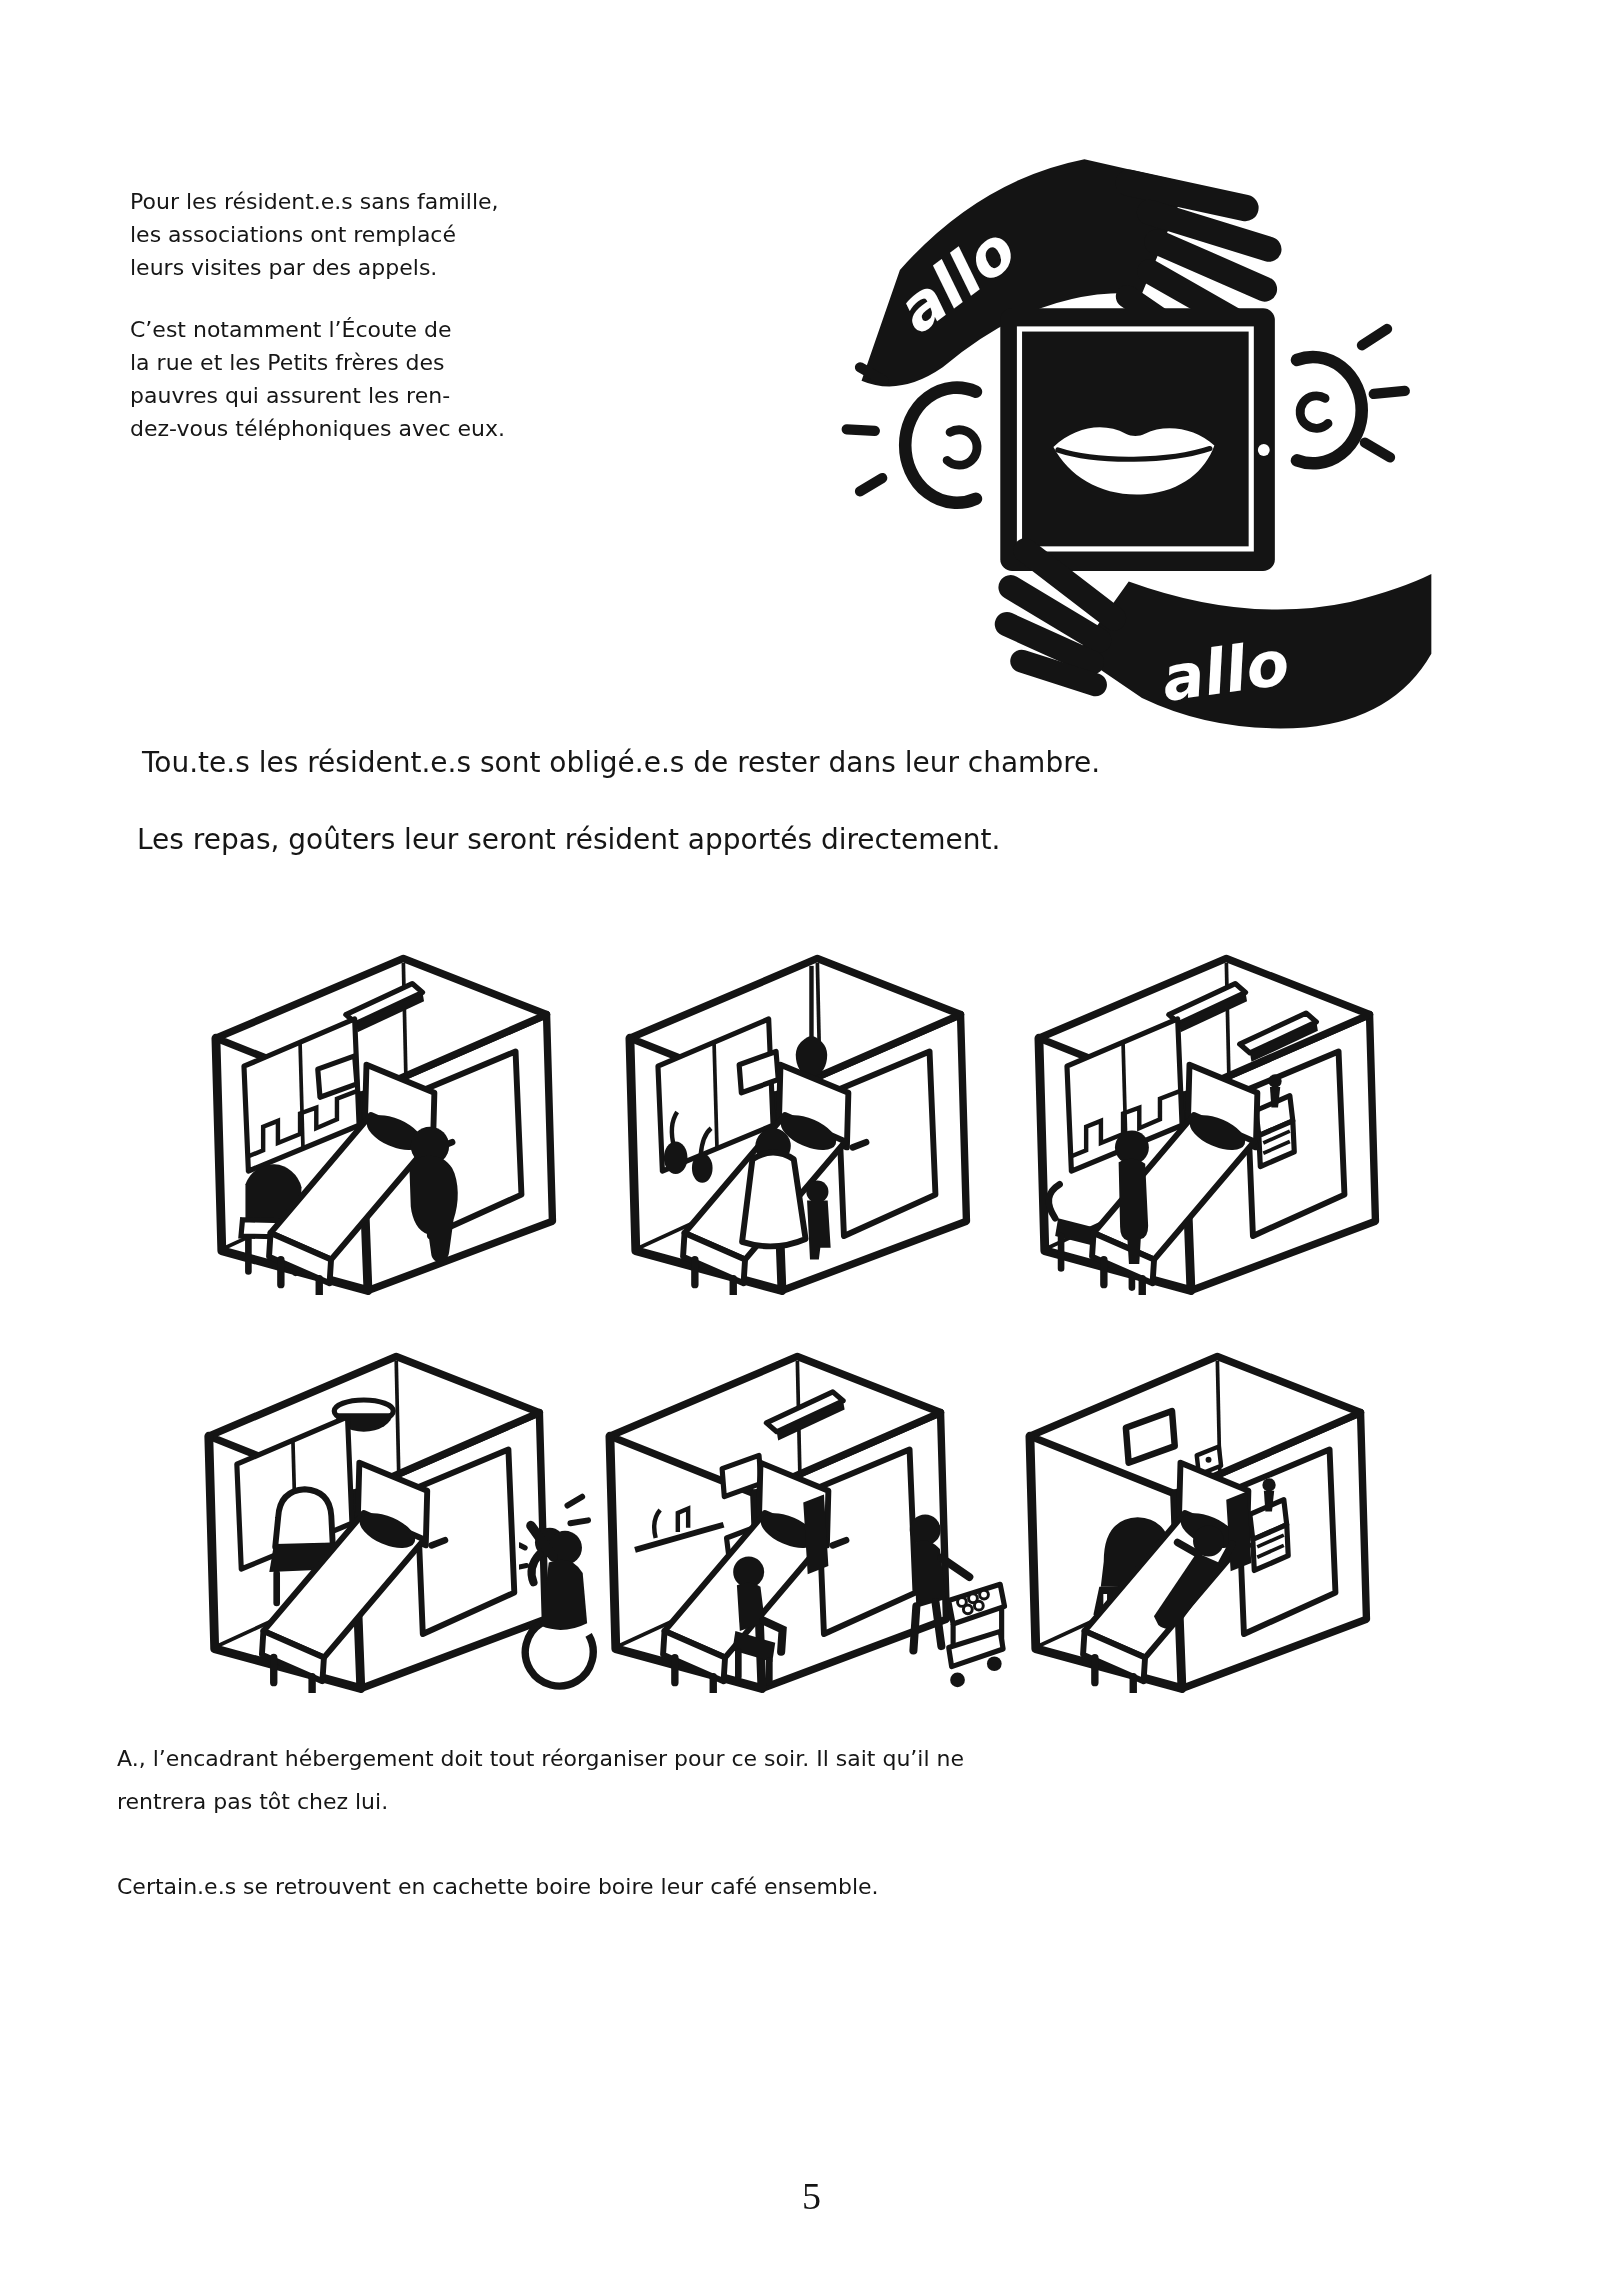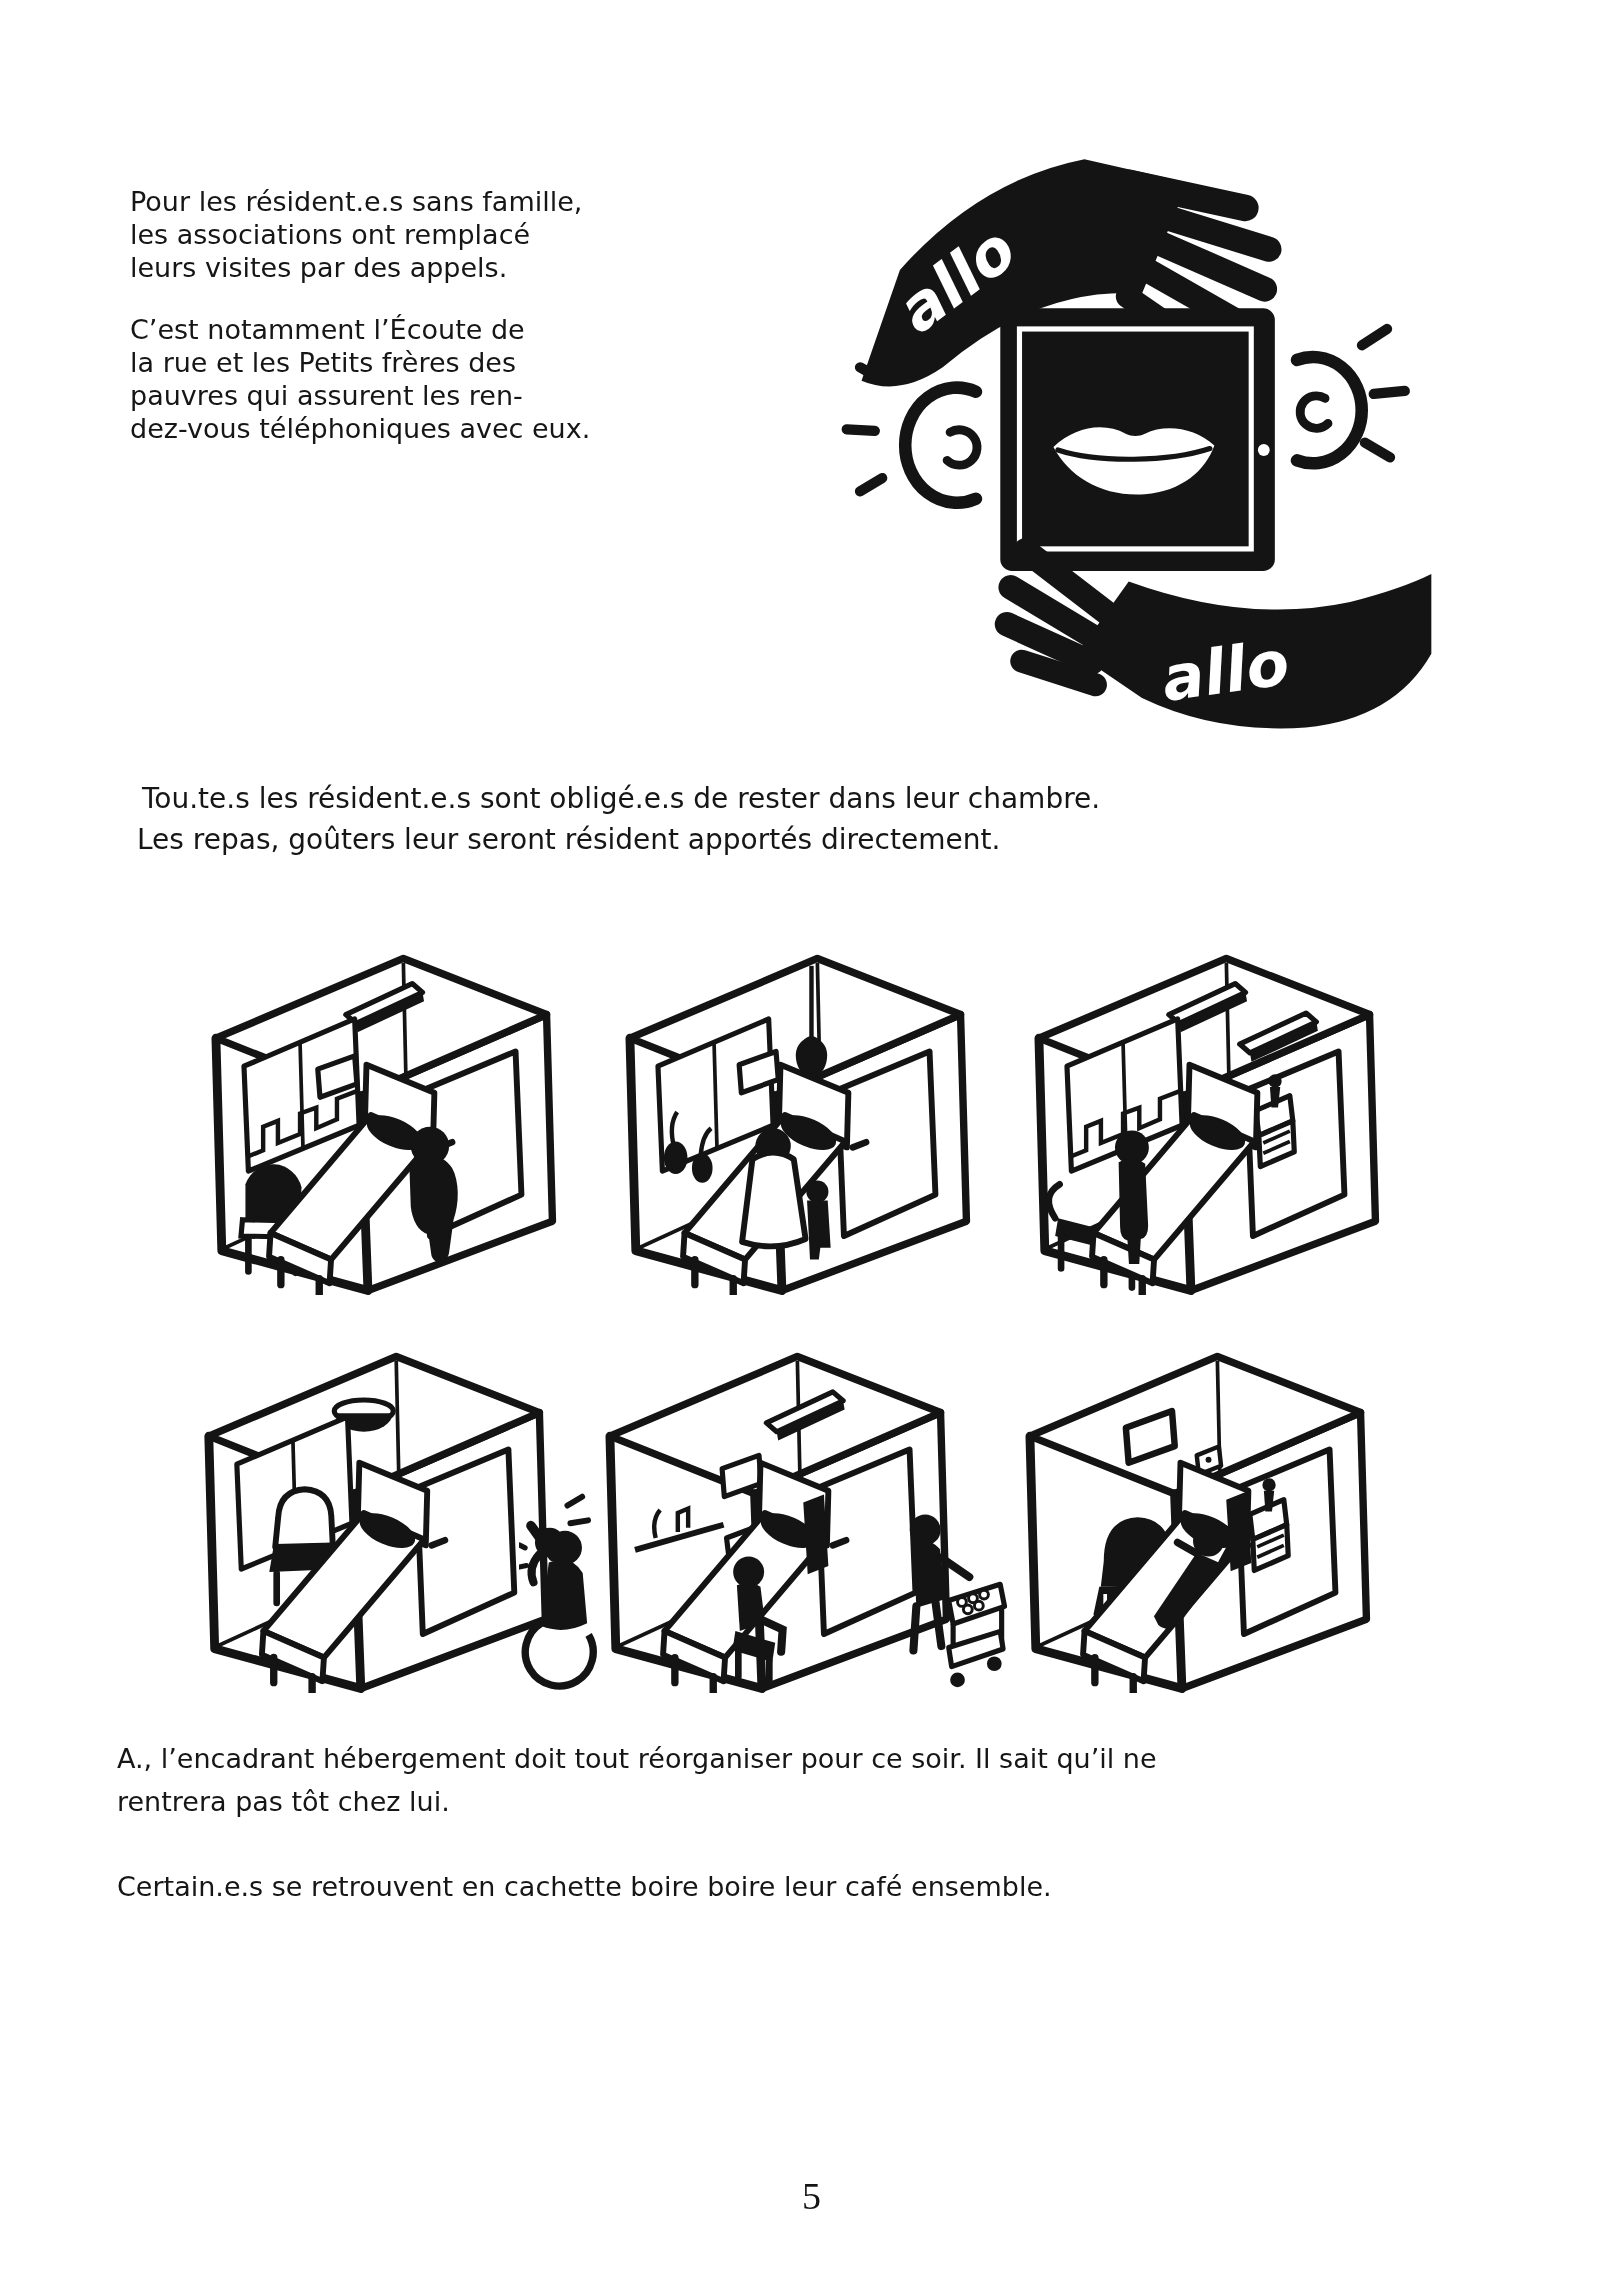--- a/index.html
+++ b/index.html
@@ -1,26 +1,26 @@
 <!DOCTYPE html>
 <html lang="fr" style="font-size:11.8px"><head>
 <meta charset="utf-8">
 <style>
   html,body{margin:0;padding:0;}
   body{width:1623px;height:2295px;background:#ffffff;position:relative;
        font-family:"DejaVu Sans",sans-serif;color:#141414;}
   .abs{position:absolute;}
-  .txt{font-size:27px;line-height:33px;letter-spacing:0px;color:#161616;}
+  .txt{font-size:22px;line-height:33px;letter-spacing:0px;color:#161616;}
   .intro{left:130px;top:185px;width:708px;}
   .intro .para{margin:0 0 29px 0;}
   .body-block{left:117px;top:1737px;width:1417px;line-height:43px;}
   .body-block .para-1{margin:0 0 42px 0;}
   .body-block .para-2{margin:0 0 49px 0;}
   .mid{font-size:28px;line-height:34px;color:#161616;}
-  .mid-1{left:142px;top:746px;margin-top:36px;}
+  .mid-1{left:142px;top:746px;}
   .mid-2{left:137px;top:823px;}
   .allo-illo{left:832px;top:137px;}
   .room{background:transparent;}
   .r1a{left:173px;top:926px;} .r1b{left:587px;top:926px;} .r1c{left:996px;top:926px;}
   .r2a{left:166px;top:1324px;} .r2b{left:567px;top:1324px;} .r2c{left:987px;top:1324px;}
   .wave-fig{left:519px;top:1505px;}
   .trolley-fig{left:884px;top:1490px;}
   .page-number{left:0;top:2174px;width:1623px;text-align:center;
       font-family:"Liberation Serif","DejaVu Serif",serif;font-size:38px;color:#141414;}
   svg{display:block;}

